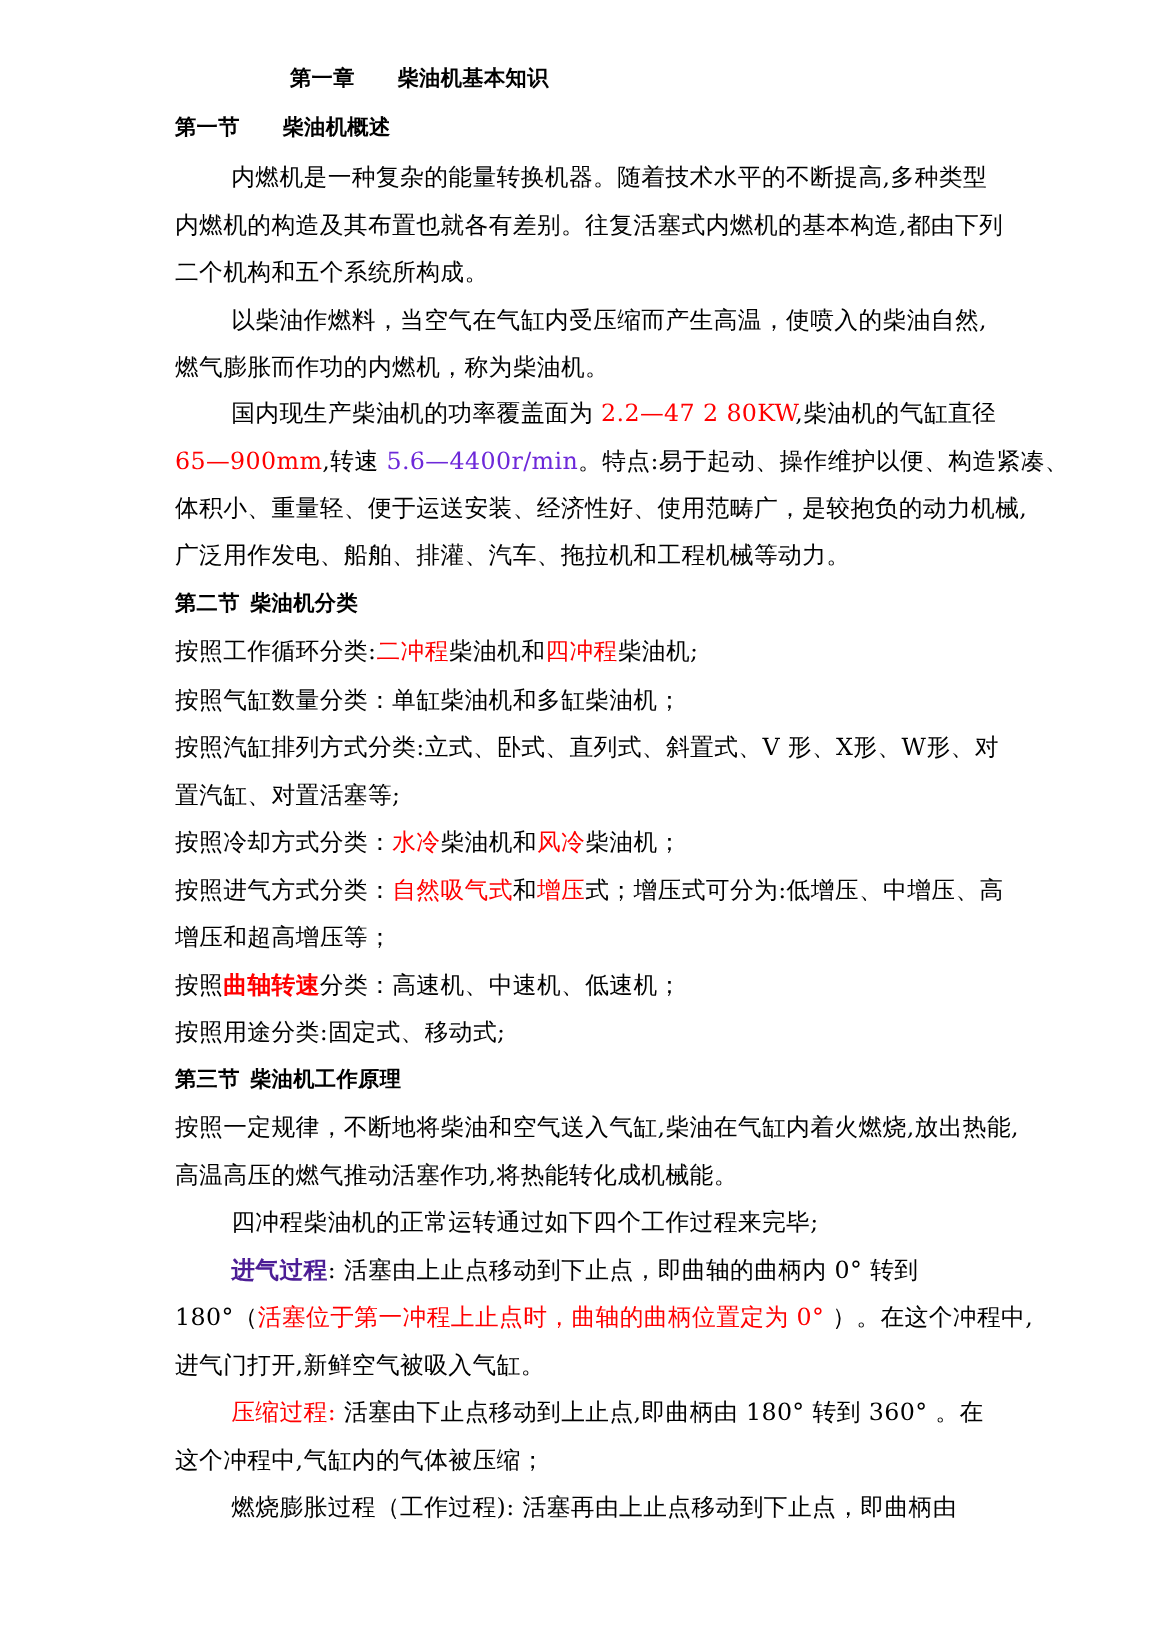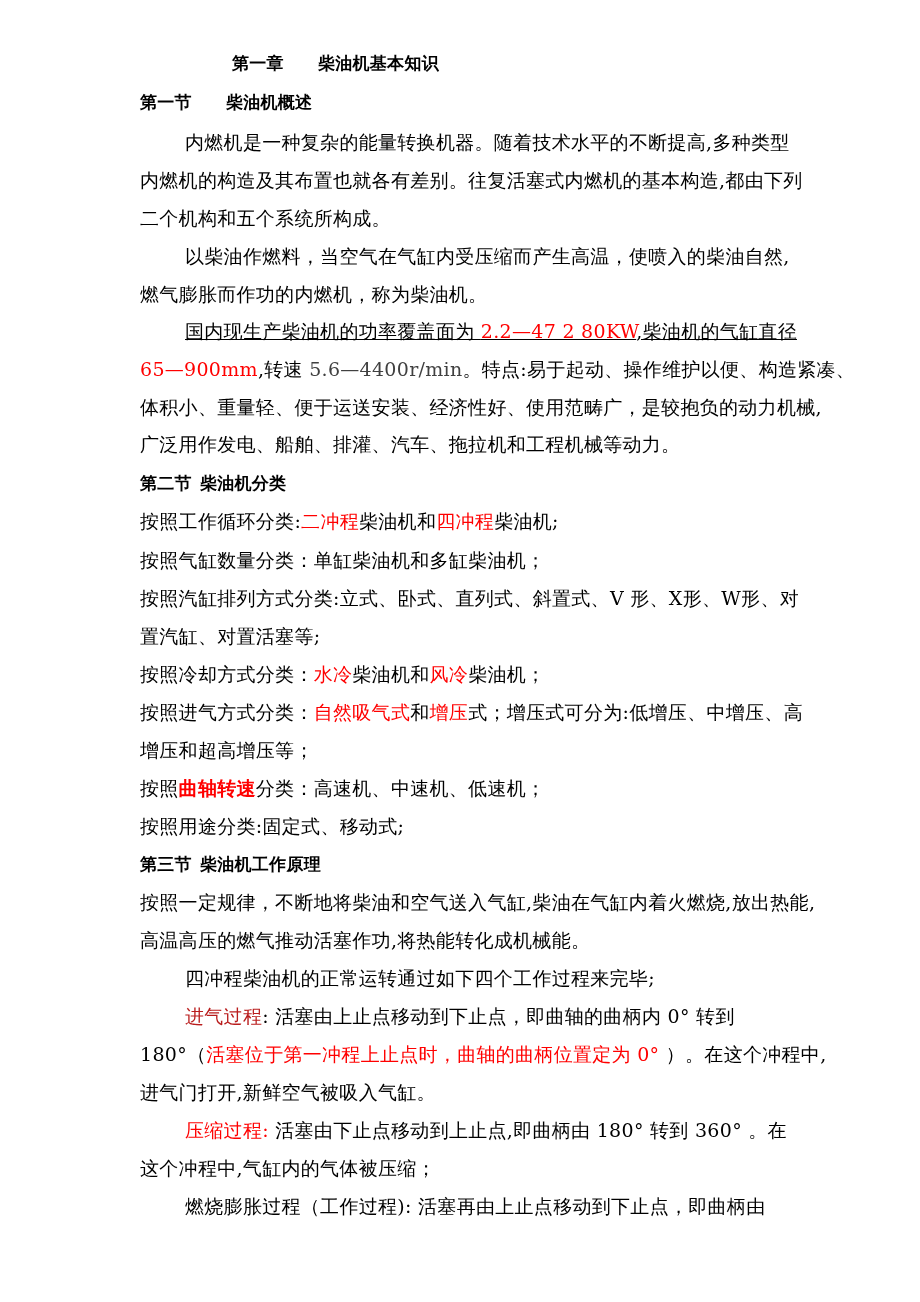--- a/index.html
+++ b/index.html
@@ -18,37 +18,37 @@
 <body>
 
 <div class="page" id="page">
     <div class="line title" style="top: 51px;"><span>第一章</span><span class="gap"></span><span>柴油机基本知识</span></div>
     <div class="line heading" style="top: 90px;"><span>第一节</span><span class="gap" style="width: 34px;"></span><span>柴油机概述</span></div>
     <div class="line indent" style="top: 130px;"><span>内燃机是一种复杂的能量转换机器。随着技术水平的不断提高,多种类型</span></div>
     <div class="line body" style="top: 168px;"><span>内燃机的构造及其布置也就各有差别。往复活塞式内燃机的基本构造,都由下列</span></div>
     <div class="line body" style="top: 206px;"><span>二个机构和五个系统所构成。</span></div>
     <div class="line indent" style="top: 244px;"><span>以柴油作燃料，当空气在气缸内受压缩而产生高温，使喷入的柴油自然,</span></div>
     <div class="line body" style="top: 282px;"><span>燃气膨胀而作功的内燃机，称为柴油机。</span></div>
-    <div class="line indent" style="top: 319px; text-decoration: underline;"><span>国内现生产柴油机的功率覆盖面为 </span><span class="red" style="color: rgb(255, 0, 0);">2.2—47 2 80KW</span><span>,柴油机的气缸直径</span></div>
-    <div class="line body" style="top: 357px;"><span class="red" style="color: rgb(255, 0, 0);">65—900mm</span><span>,转速 </span><span class="red" style="color: #404040;">5.6—4400r/min</span><span>。特点:易于起动、操作维护以便、构造紧凑、</span></div>
+    <div class="line indent" style="top: 319px;"><span>国内现生产柴油机的功率覆盖面为 </span><span class="red" style="color: rgb(255, 0, 0);">2.2—47 2 80KW</span><span>,柴油机的气缸直径</span></div>
+    <div class="line body" style="top: 357px;"><span class="red" style="color: rgb(255, 0, 0);">65—900mm</span><span>,转速 </span><span class="red" style="color: #6d28d9;">5.6—4400r/min</span><span>。特点:易于起动、操作维护以便、构造紧凑、</span></div>
     <div class="line body" style="top: 432px;"><span>广泛用作发电、船舶、排灌、汽车、拖拉机和工程机械等动力。</span></div>
     <div class="line body" style="top: 395px;"><span>体积小、重量轻、便于运送安装、经济性好、使用范畴广，是较抱负的动力机械,</span></div>
     <div class="line heading" style="top: 471px;"><span>第二节</span><span class="gap" style="width: 8px;"></span><span>柴油机分类</span></div>
     <div class="line body" style="top: 509px;"><span>按照工作循环分类:</span><span class="red" style="color: rgb(255, 0, 0);">二冲程</span><span>柴油机和</span><span class="red" style="color: rgb(255, 0, 0);">四冲程</span><span>柴油机;</span></div>
     <div class="line body" style="top: 548px;"><span>按照气缸数量分类：单缸柴油机和多缸柴油机；</span></div>
     <div class="line body" style="top: 586px;"><span>按照汽缸排列方式分类:立式、卧式、直列式、斜置式、V 形、X形、W形、对</span></div>
     <div class="line body" style="top: 624px;"><span>置汽缸、对置活塞等;</span></div>
     <div class="line body" style="top: 662px;"><span>按照冷却方式分类：</span><span class="red" style="color: rgb(255, 0, 0);">水冷</span><span>柴油机和</span><span class="red" style="color: rgb(255, 0, 0);">风冷</span><span>柴油机；</span></div>
     <div class="line body" style="top: 700px;"><span>按照进气方式分类：</span><span class="red" style="color: rgb(255, 0, 0);">自然吸气式</span><span>和</span><span class="red" style="color: rgb(255, 0, 0);">增压</span><span>式；增压式可分为:低增压、中增压、高</span></div>
     <div class="line body" style="top: 738px;"><span>增压和超高增压等；</span></div>
     <div class="line body" style="top: 776px;"><span>按照</span><span class="red" style="color: rgb(255, 0, 0); font-weight: bold;">曲轴转速</span><span>分类：高速机、中速机、低速机；</span></div>
     <div class="line body" style="top: 814px;"><span>按照用途分类:固定式、移动式;</span></div>
     <div class="line heading" style="top: 852px;"><span>第三节</span><span class="gap" style="width: 8px;"></span><span>柴油机工作原理</span></div>
     <div class="line body" style="top: 890px;"><span>按照一定规律，不断地将柴油和空气送入气缸,柴油在气缸内着火燃烧,放出热能,</span></div>
     <div class="line body" style="top: 928px;"><span>高温高压的燃气推动活塞作功,将热能转化成机械能。</span></div>
     <div class="line indent" style="top: 966px;"><span>四冲程柴油机的正常运转通过如下四个工作过程来完毕;</span></div>
-    <div class="line indent" style="top: 1004px;"><span class="red" style="color: #b91c1c;">进气过程</span><span>:  活塞由上止点移动到下止点，即曲轴的曲柄内 0° 转到</span></div>
+    <div class="line indent" style="top: 1004px;"><span class="red" style="color: #4c1d95; font-weight: bold;">进气过程</span><span>:  活塞由上止点移动到下止点，即曲轴的曲柄内 0° 转到</span></div>
     <div class="line body" style="top: 1042px;"><span>180°（</span><span class="red" style="color: rgb(255, 0, 0);">活塞位于第一冲程上止点时，曲轴的曲柄位置定为 0°</span><span> ）。在这个冲程中,</span></div>
     <div class="line body" style="top: 1080px;"><span>进气门打开,新鲜空气被吸入气缸。</span></div>
     <div class="line indent" style="top: 1118px;"><span class="red" style="color: rgb(255, 0, 0);">压缩过程:</span><span>  活塞由下止点移动到上止点,即曲柄由 180° 转到 360° 。在</span></div>
     <div class="line body" style="top: 1156px;"><span>这个冲程中,气缸内的气体被压缩；</span></div>
     <div class="line indent" style="top: 1194px;"><span>燃烧膨胀过程（工作过程):  活塞再由上止点移动到下止点，即曲柄由</span></div>
   </div>
 
 </body></html>

